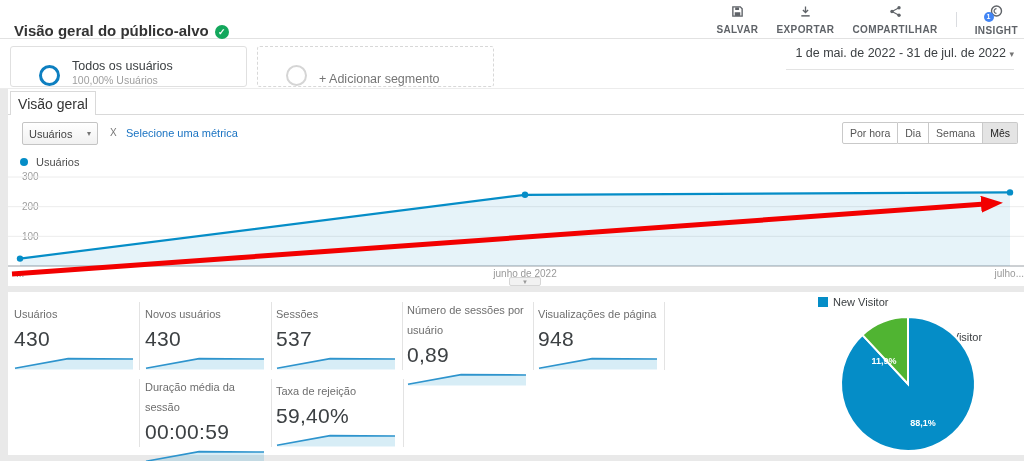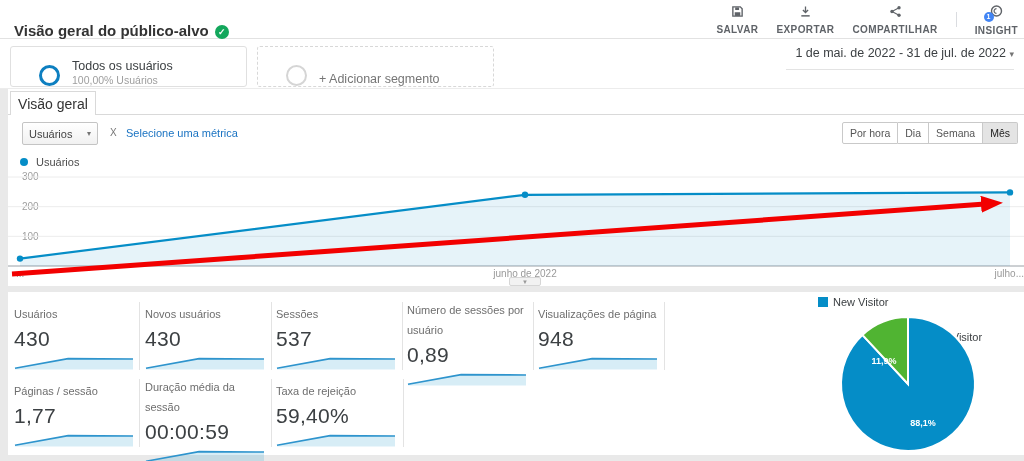--- a/index.html
+++ b/index.html
@@ -215,28 +215,20 @@
   </div>
   <div class="card-metric" style="left:530px;top:8px;">
     <div class="m-label">Visualizações de página</div>
     <div class="m-value">948</div>
     <svg class="spark" width="120" height="16">
         <polygon points="1,15.5 1.0,14.2 54.1,4.6 119.0,5.0 119,15.5" fill="rgba(5,141,199,0.16)"></polygon>
         <polyline points="1.0,14.2 54.1,4.6 119.0,5.0" fill="none" stroke="#2e94cd" stroke-width="1.6"></polyline>
       </svg>
   </div>
 
-  <div class="card-metric" style="left:6px;top:85px;">
-    <div class="m-label">Páginas / sessão</div>
-    <div class="m-value">1,77</div>
-    <svg class="spark" width="120" height="16">
-        <polygon points="1,15.5 1.0,14.2 54.1,4.6 119.0,5.0 119,15.5" fill="rgba(5,141,199,0.16)"></polygon>
-        <polyline points="1.0,14.2 54.1,4.6 119.0,5.0" fill="none" stroke="#2e94cd" stroke-width="1.6"></polyline>
-      </svg>
-  </div>
   <div class="card-metric" style="left:137px;top:85px;">
     <div class="m-label">Duração média da sessão</div>
     <div class="m-value">00:00:59</div>
     <svg class="spark" width="120" height="16">
         <polygon points="1,15.5 1.0,14.2 54.1,4.6 119.0,5.0 119,15.5" fill="rgba(5,141,199,0.16)"></polygon>
         <polyline points="1.0,14.2 54.1,4.6 119.0,5.0" fill="none" stroke="#2e94cd" stroke-width="1.6"></polyline>
       </svg>
   </div>
   <div class="card-metric" style="left:268px;top:85px;">
     <div class="m-label">Taxa de rejeição</div>

